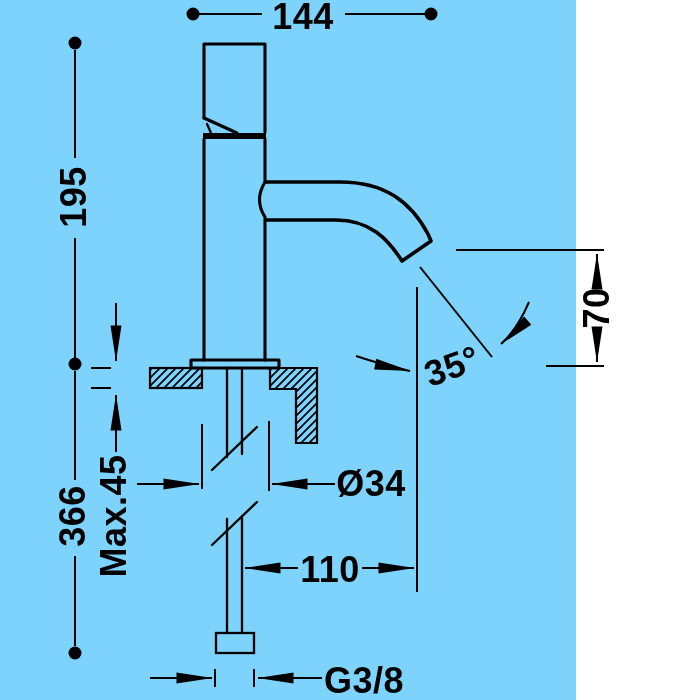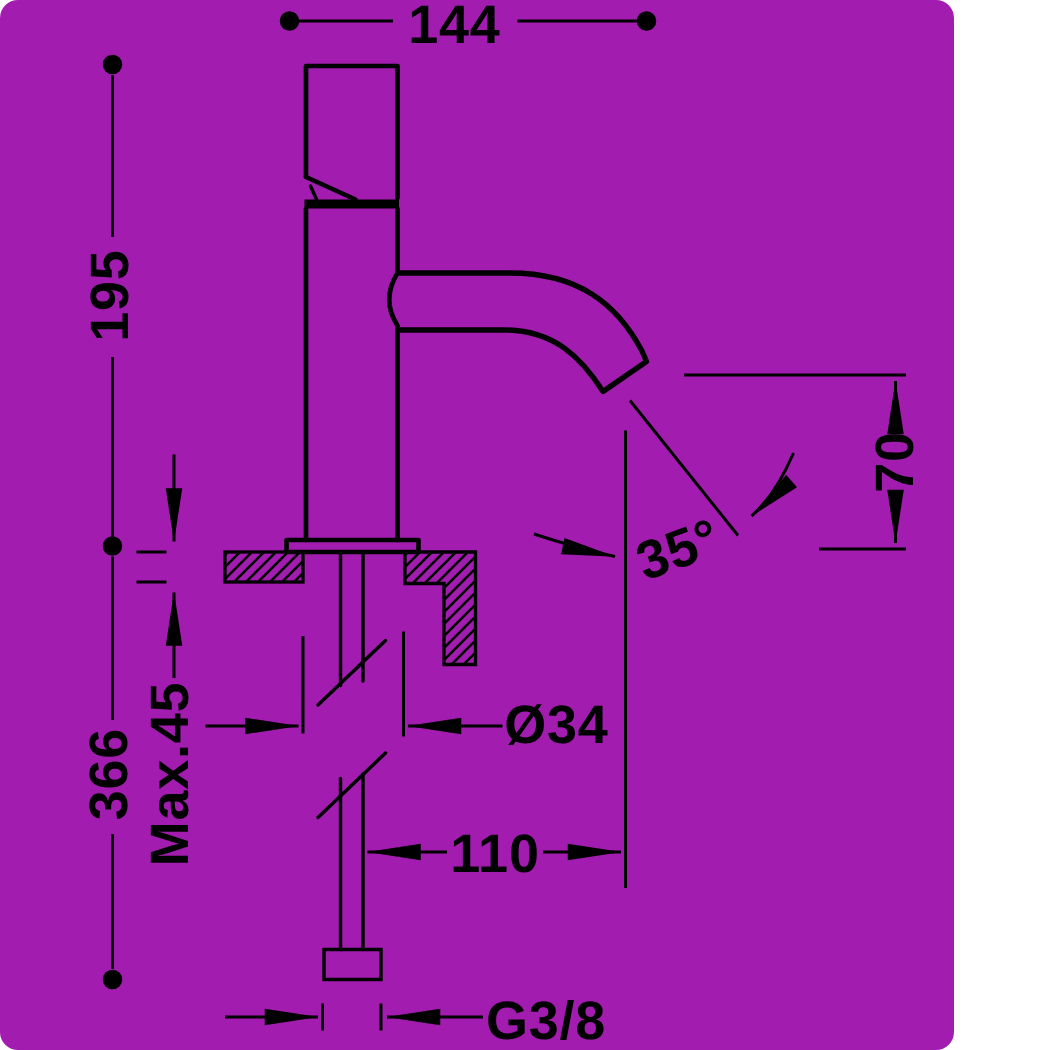--- a/index.html
+++ b/index.html
@@ -5,24 +5,23 @@
   html, body {
     margin: 0;
     padding: 0;
     background: #ffffff;
     width: 700px;
     height: 700px;
     overflow: hidden;
   }
   .stage {
     position: relative;
-    width: 636px;
+    width: 576px;
     height: 700px;
-    background: #a21caf;
-    border-radius: 12px;
+    background: #7dd3fc;
   }
   svg { display: block; }
   .lbl {
     font-family: "Liberation Sans", "DejaVu Sans", sans-serif;
     font-weight: bold;
     font-size: 36px;
     fill: #000000;
     letter-spacing: 0.5px;
   }
   .thin   { stroke: #000; stroke-width: 2;   fill: none; stroke-linecap: butt; }

